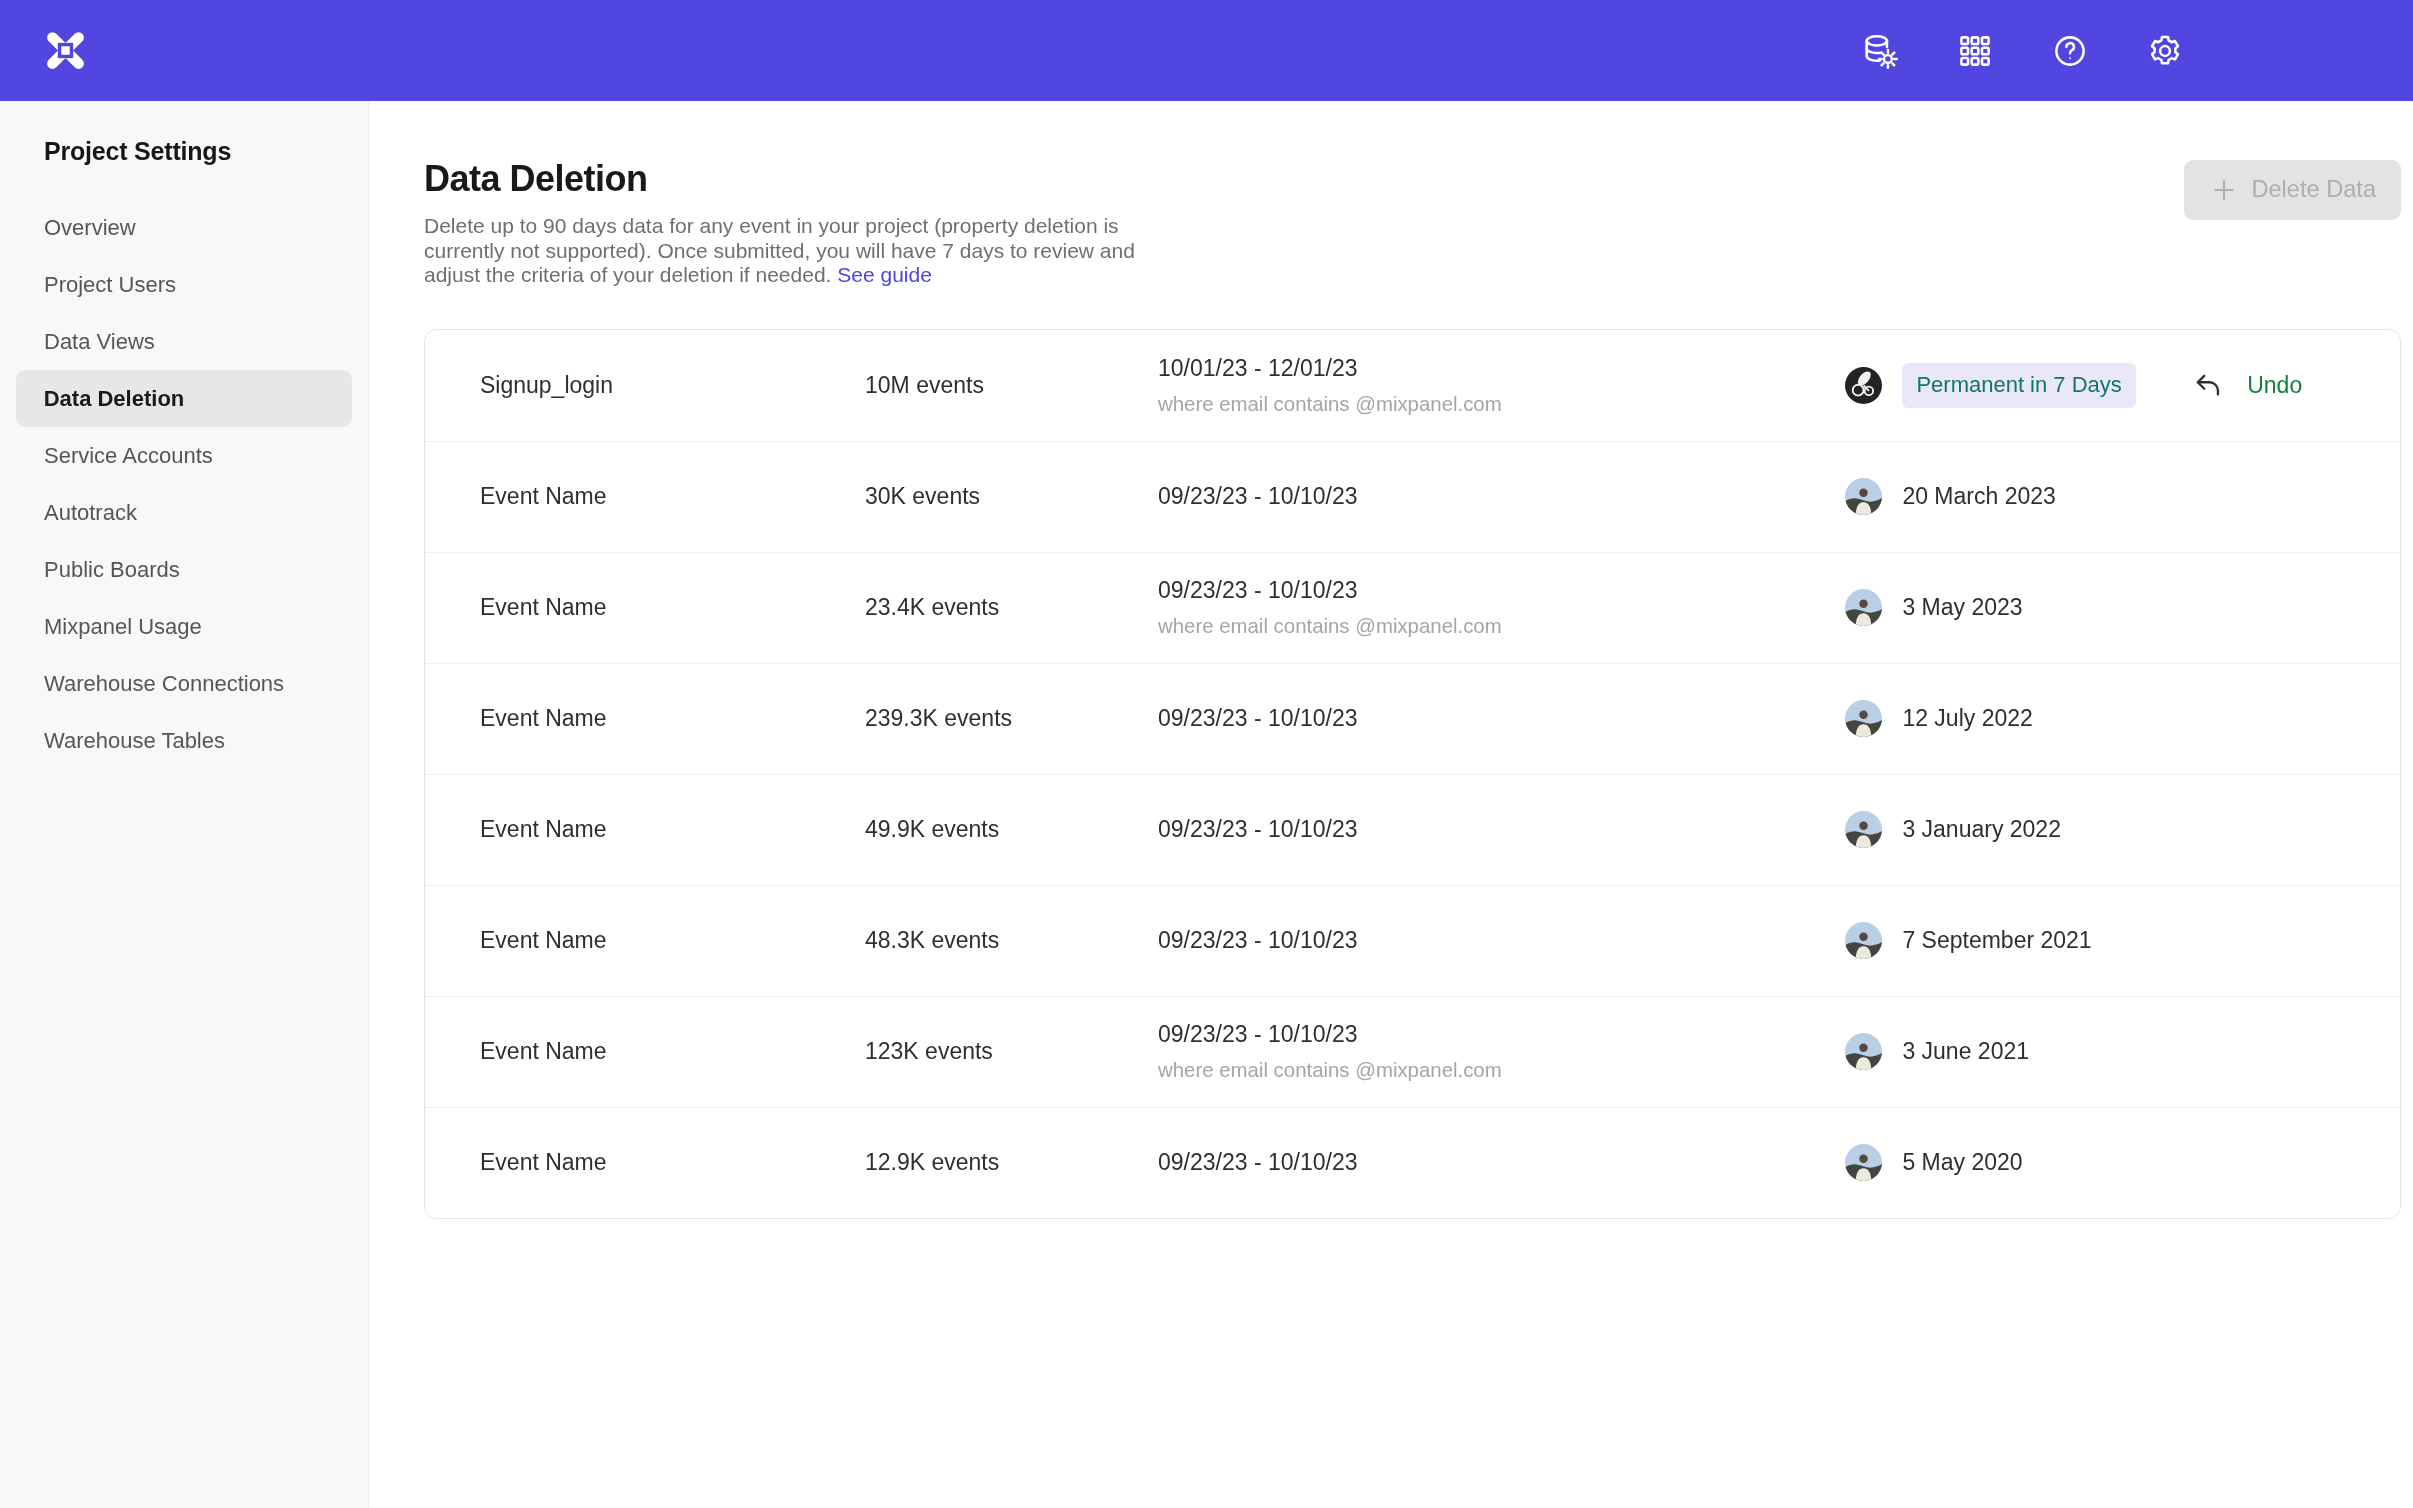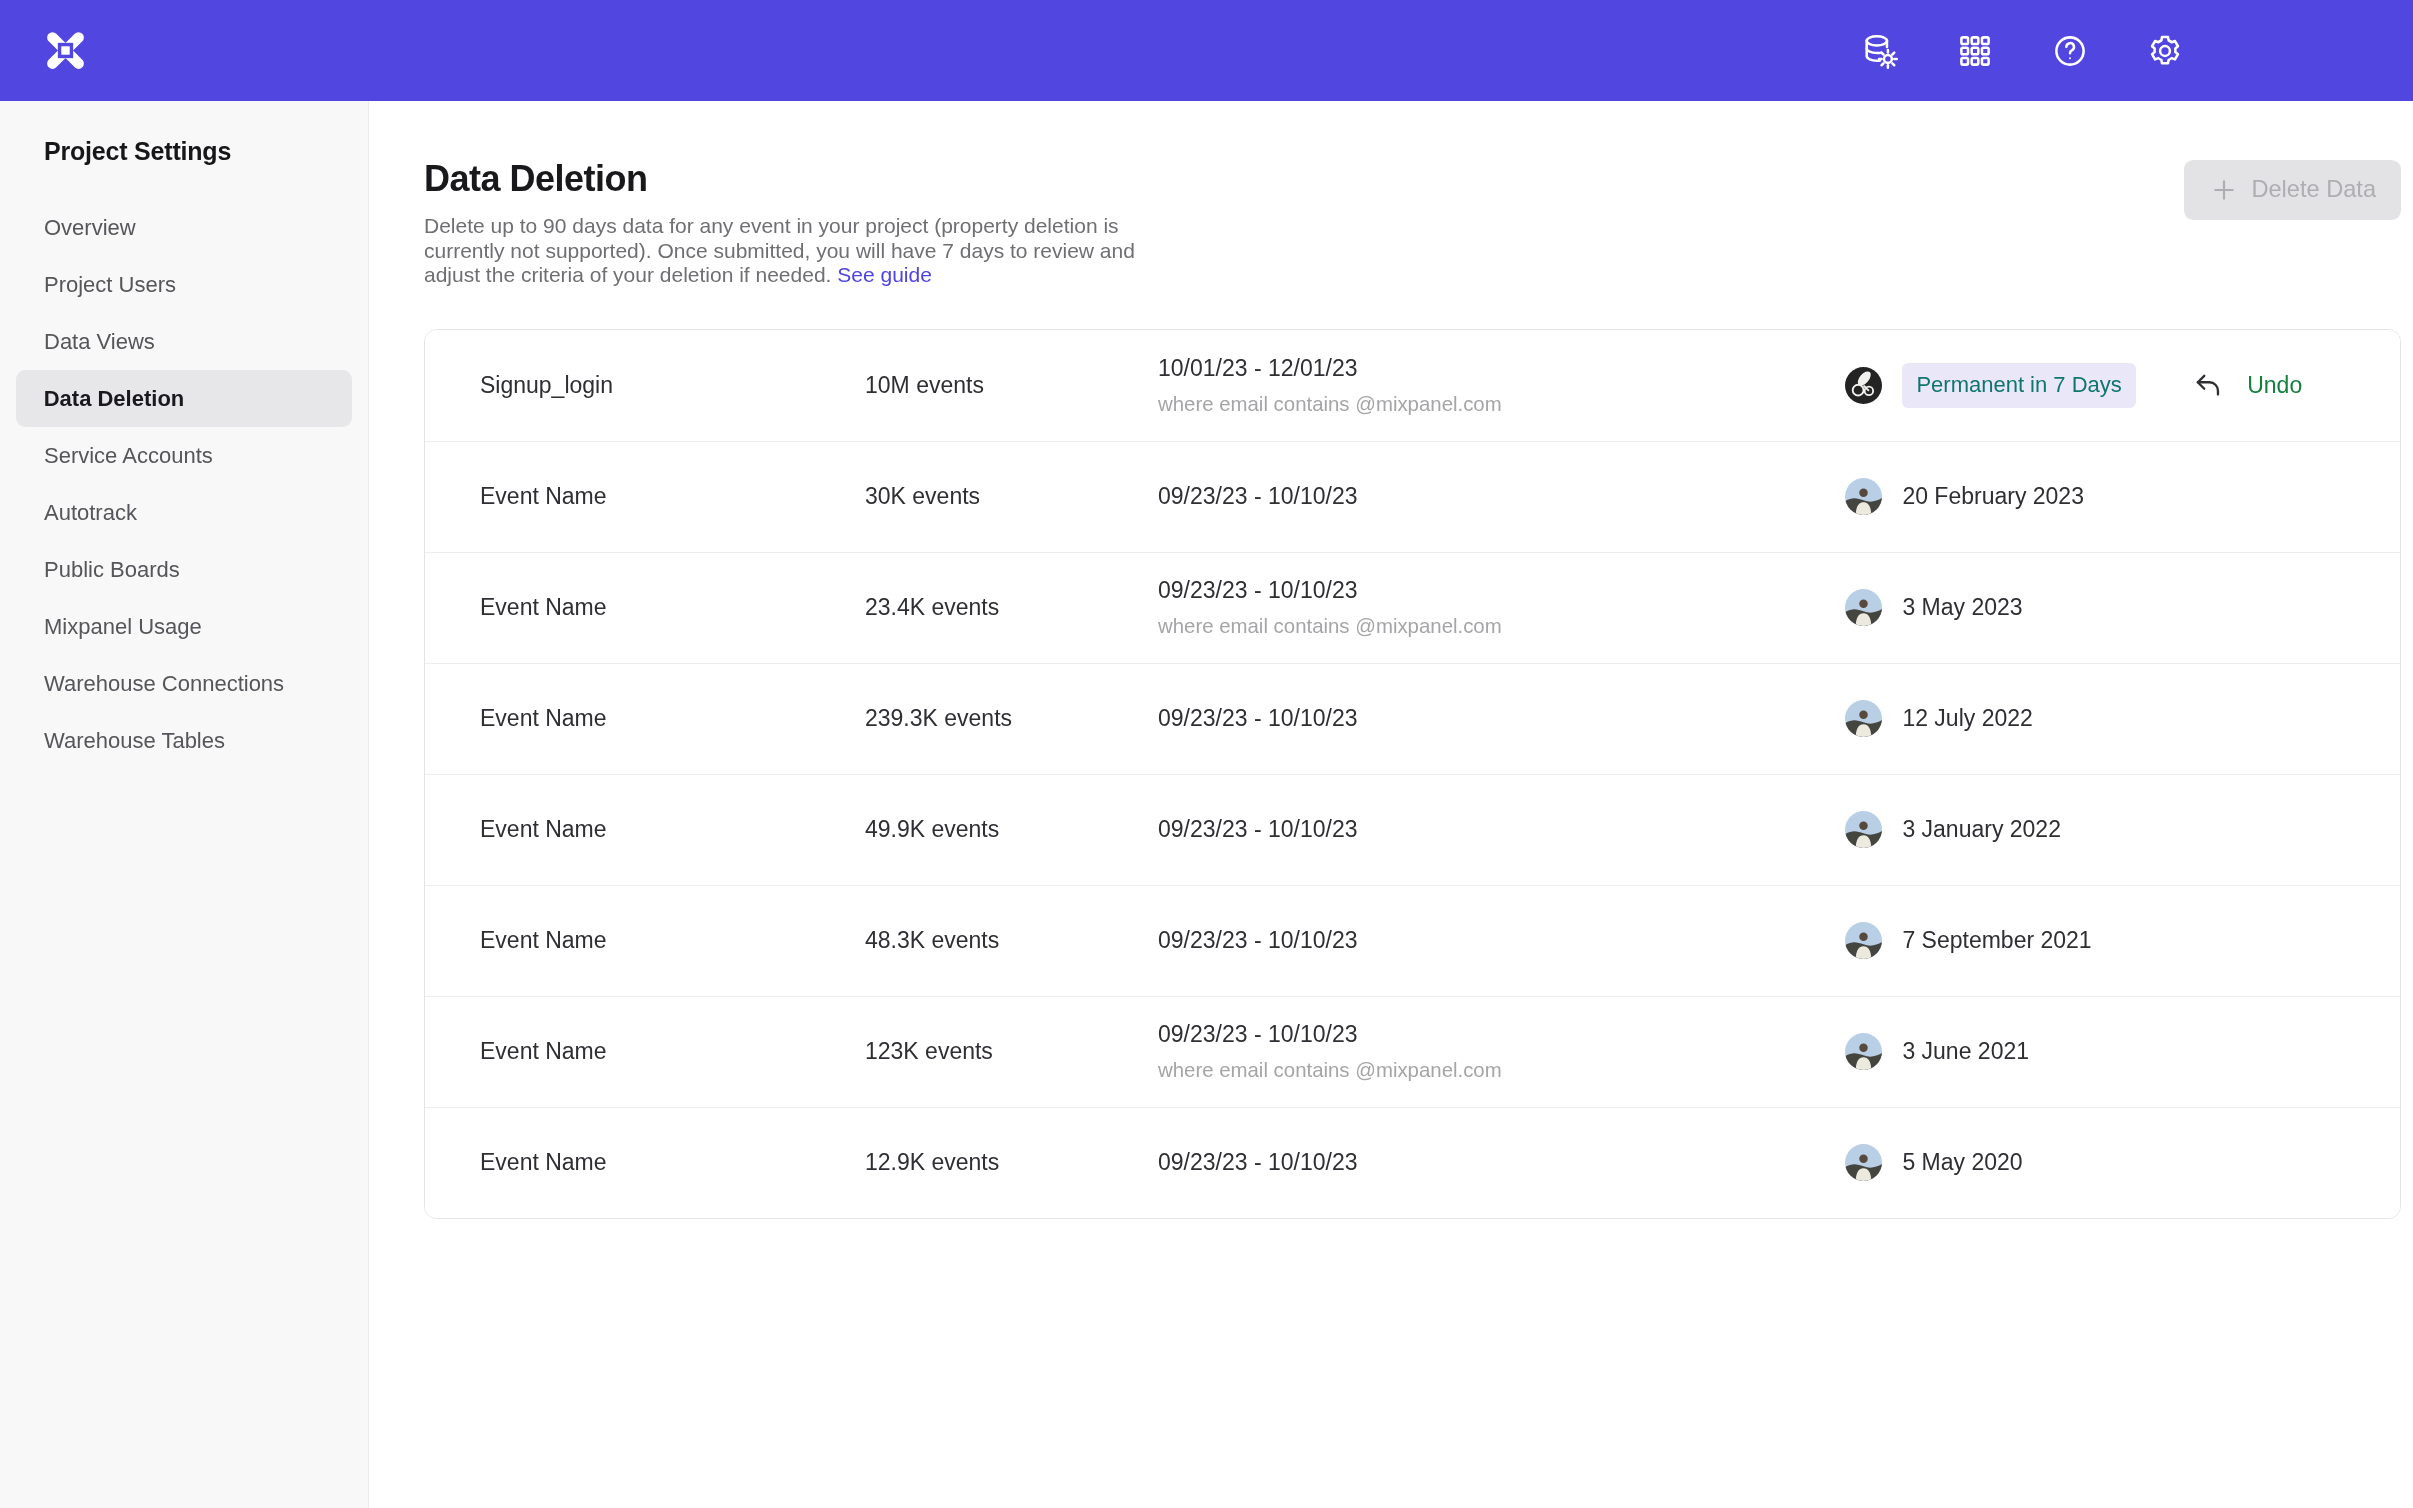--- a/index.html
+++ b/index.html
@@ -203,21 +203,21 @@
         </div>
         <div class="c4">
           <span class="avatar">
             <svg width="37" height="37" viewBox="0 0 48 48">
               <rect width="48" height="48" fill="#b9cfe6"></rect>
               <path d="M0 30 C10 24 16 26 24 29 C33 32.5 41 30 48 26 L48 48 L0 48 Z" fill="#454540"></path>
               <circle cx="24" cy="19" r="5.5" fill="#57493d"></circle>
               <path d="M14 48 C14 37 18 31.5 24 31.5 C30 31.5 34 37 34 48 Z" fill="#eceade"></path>
             </svg>
           </span>
-          <span>20 February 2023</span>
+          <span>20 March 2023</span>
         </div>
       </div>
 
       <div class="trow">
         <div class="c1">Event Name</div>
         <div class="c2">23.4K events</div>
         <div class="c3">
           <div>09/23/23 - 10/10/23</div>
           <div class="crit-sub">where email contains @mixpanel.com</div>
         </div>

